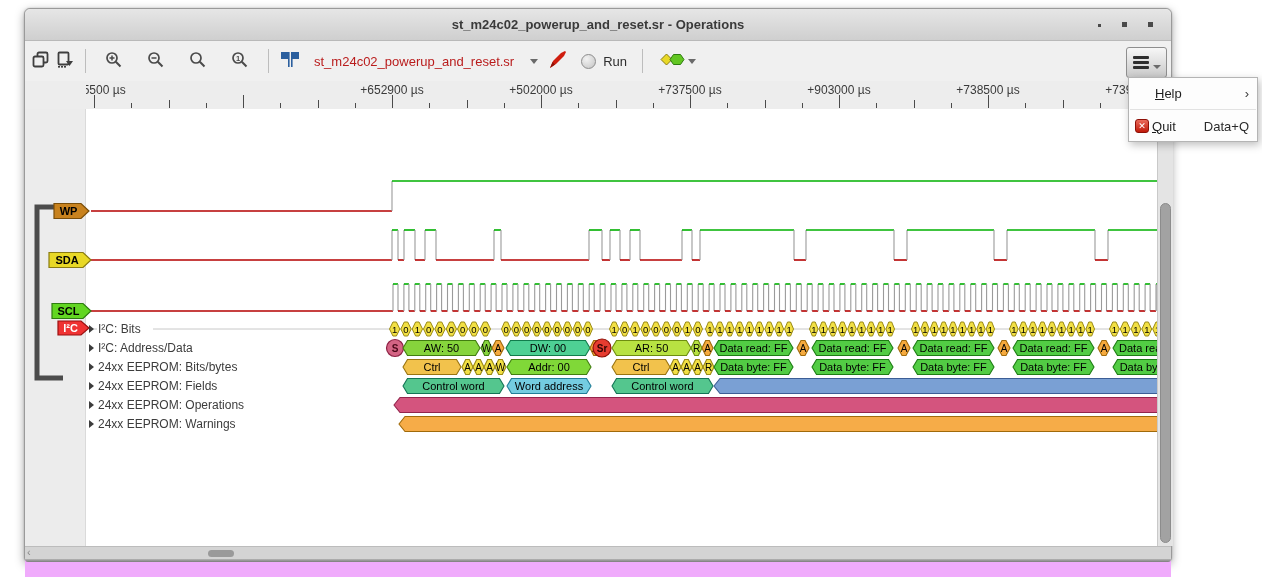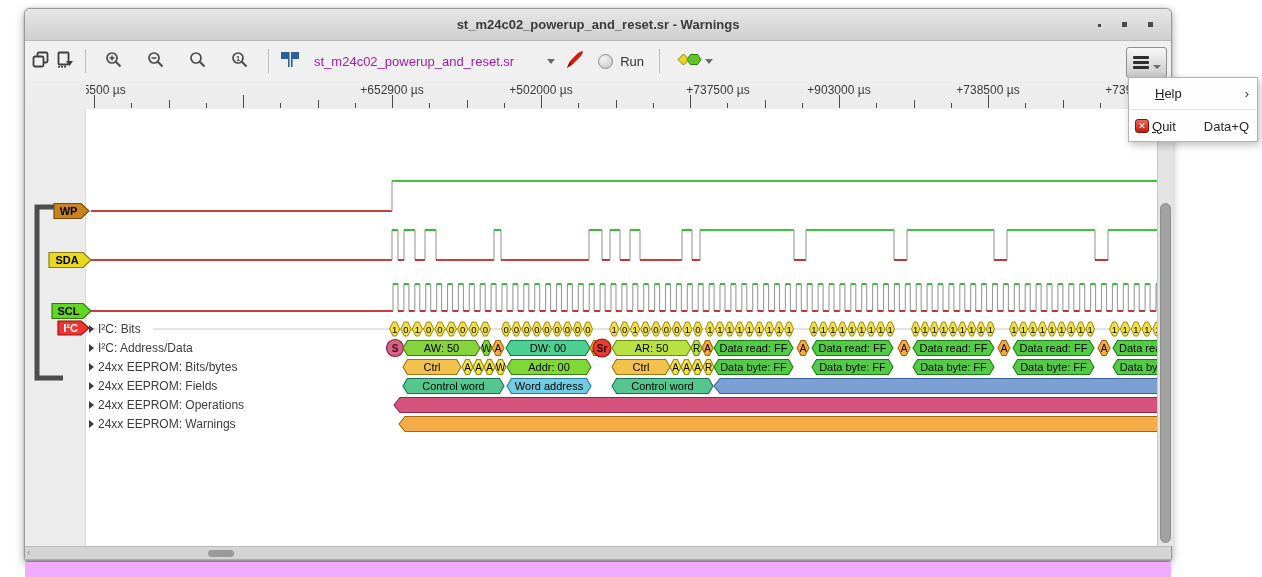--- a/index.html
+++ b/index.html
@@ -20,21 +20,21 @@
   .wb.min{width:3px;height:3px;margin-top:3px;}
   .wb.max{width:5px;height:5px;}
   .wb.close{width:5px;height:5px;}
 
   
   .toolbar{position:absolute;left:0;top:32px;width:100%;height:40px;background:#f0f0f0;
     display:flex;align-items:center;padding-left:4px;}
   .tb-btn{border:none;background:transparent;padding:3px;margin:0 0;display:flex;
     align-items:center;cursor:default;}
   .tb-sep{width:1px;height:24px;background:#bdbdbd;margin:0 7px;}
-  .tb-combo{display:flex;align-items:center;margin:0 8px 0 10px;font-size:13px;color:#a21caf;gap:17px;}
+  .tb-combo{display:flex;align-items:center;margin:0 8px 0 10px;font-size:13px;color:#b91c1c;}
   .chev{width:0;height:0;border-left:4px solid transparent;border-right:4px solid transparent;
     border-top:5px solid #6a6a6a;margin-left:8px;display:inline-block;}
   .run-circle{width:15px;height:15px;border-radius:50%;border:1px solid #8c8c8c;
     background:radial-gradient(circle at 35% 30%,#f2f2f2,#c4c4c4);display:inline-block;}
   .run-label{font-size:13px;color:#2e2e2e;margin-left:7px;}
   .menu-btn{position:absolute;right:4px;top:6px;width:41px;height:31px;
     background:linear-gradient(#f7f7f7,#c9c9c9);border:1px solid #8e8e8e;border-radius:3px;
     display:flex;align-items:center;justify-content:center;gap:2px;}
   .hamburger{display:inline-block;}
   .hamburger i{display:block;width:16px;height:2.6px;background:#2e2e2e;margin:2.6px 0;border-radius:1px;}
@@ -79,21 +79,21 @@
   .mi-label u{text-decoration:underline;}
   .mi-arrow{margin-left:auto;color:#3a3a3a;font-size:13px;}
   .mi-shortcut{margin-left:auto;color:#2a2a2a;}
   .menu-sep{height:1px;background:#e2e2e2;margin:4px 1px;}
 </style>
 </head>
 <body>
 
 <div class="window">
   <div class="titlebar">
-    <div class="title">st_m24c02_powerup_and_reset.sr - Warnings</div>
+    <div class="title">st_m24c02_powerup_and_reset.sr - Operations</div>
     <div class="winbtns">
       <span class="wb min"></span>
       <span class="wb max"></span>
       <span class="wb close"></span>
     </div>
   </div>
 
   <div class="toolbar">
     <button class="tb-btn">
       <span><svg width="18" height="17" viewBox="0 0 18 17">
@@ -195,21 +195,21 @@
       <div class="ruler-label" style="left: 306px;">+652900 µs</div>
       <div class="tick t-major" style="left: 306px;"></div>
       <div class="tick t-min" style="left: 343.25px;"></div>
       <div class="tick t-mid" style="left: 380.5px;"></div>
       <div class="tick t-min" style="left: 417.75px;"></div>
       <div class="ruler-label" style="left: 455px;">+502000 µs</div>
       <div class="tick t-major" style="left: 455px;"></div>
       <div class="tick t-min" style="left: 492.25px;"></div>
       <div class="tick t-mid" style="left: 529.5px;"></div>
       <div class="tick t-min" style="left: 566.75px;"></div>
-      <div class="ruler-label" style="left: 632px;">+737500 µs</div>
+      <div class="ruler-label" style="left: 604px;">+737500 µs</div>
       <div class="tick t-major" style="left: 604px;"></div>
       <div class="tick t-min" style="left: 641.25px;"></div>
       <div class="tick t-mid" style="left: 678.5px;"></div>
       <div class="tick t-min" style="left: 715.75px;"></div>
       <div class="ruler-label" style="left: 753px;">+903000 µs</div>
       <div class="tick t-major" style="left: 753px;"></div>
       <div class="tick t-min" style="left: 790.25px;"></div>
       <div class="tick t-mid" style="left: 827.5px;"></div>
       <div class="tick t-min" style="left: 864.75px;"></div>
       <div class="ruler-label" style="left: 902px;">+738500 µs</div>

